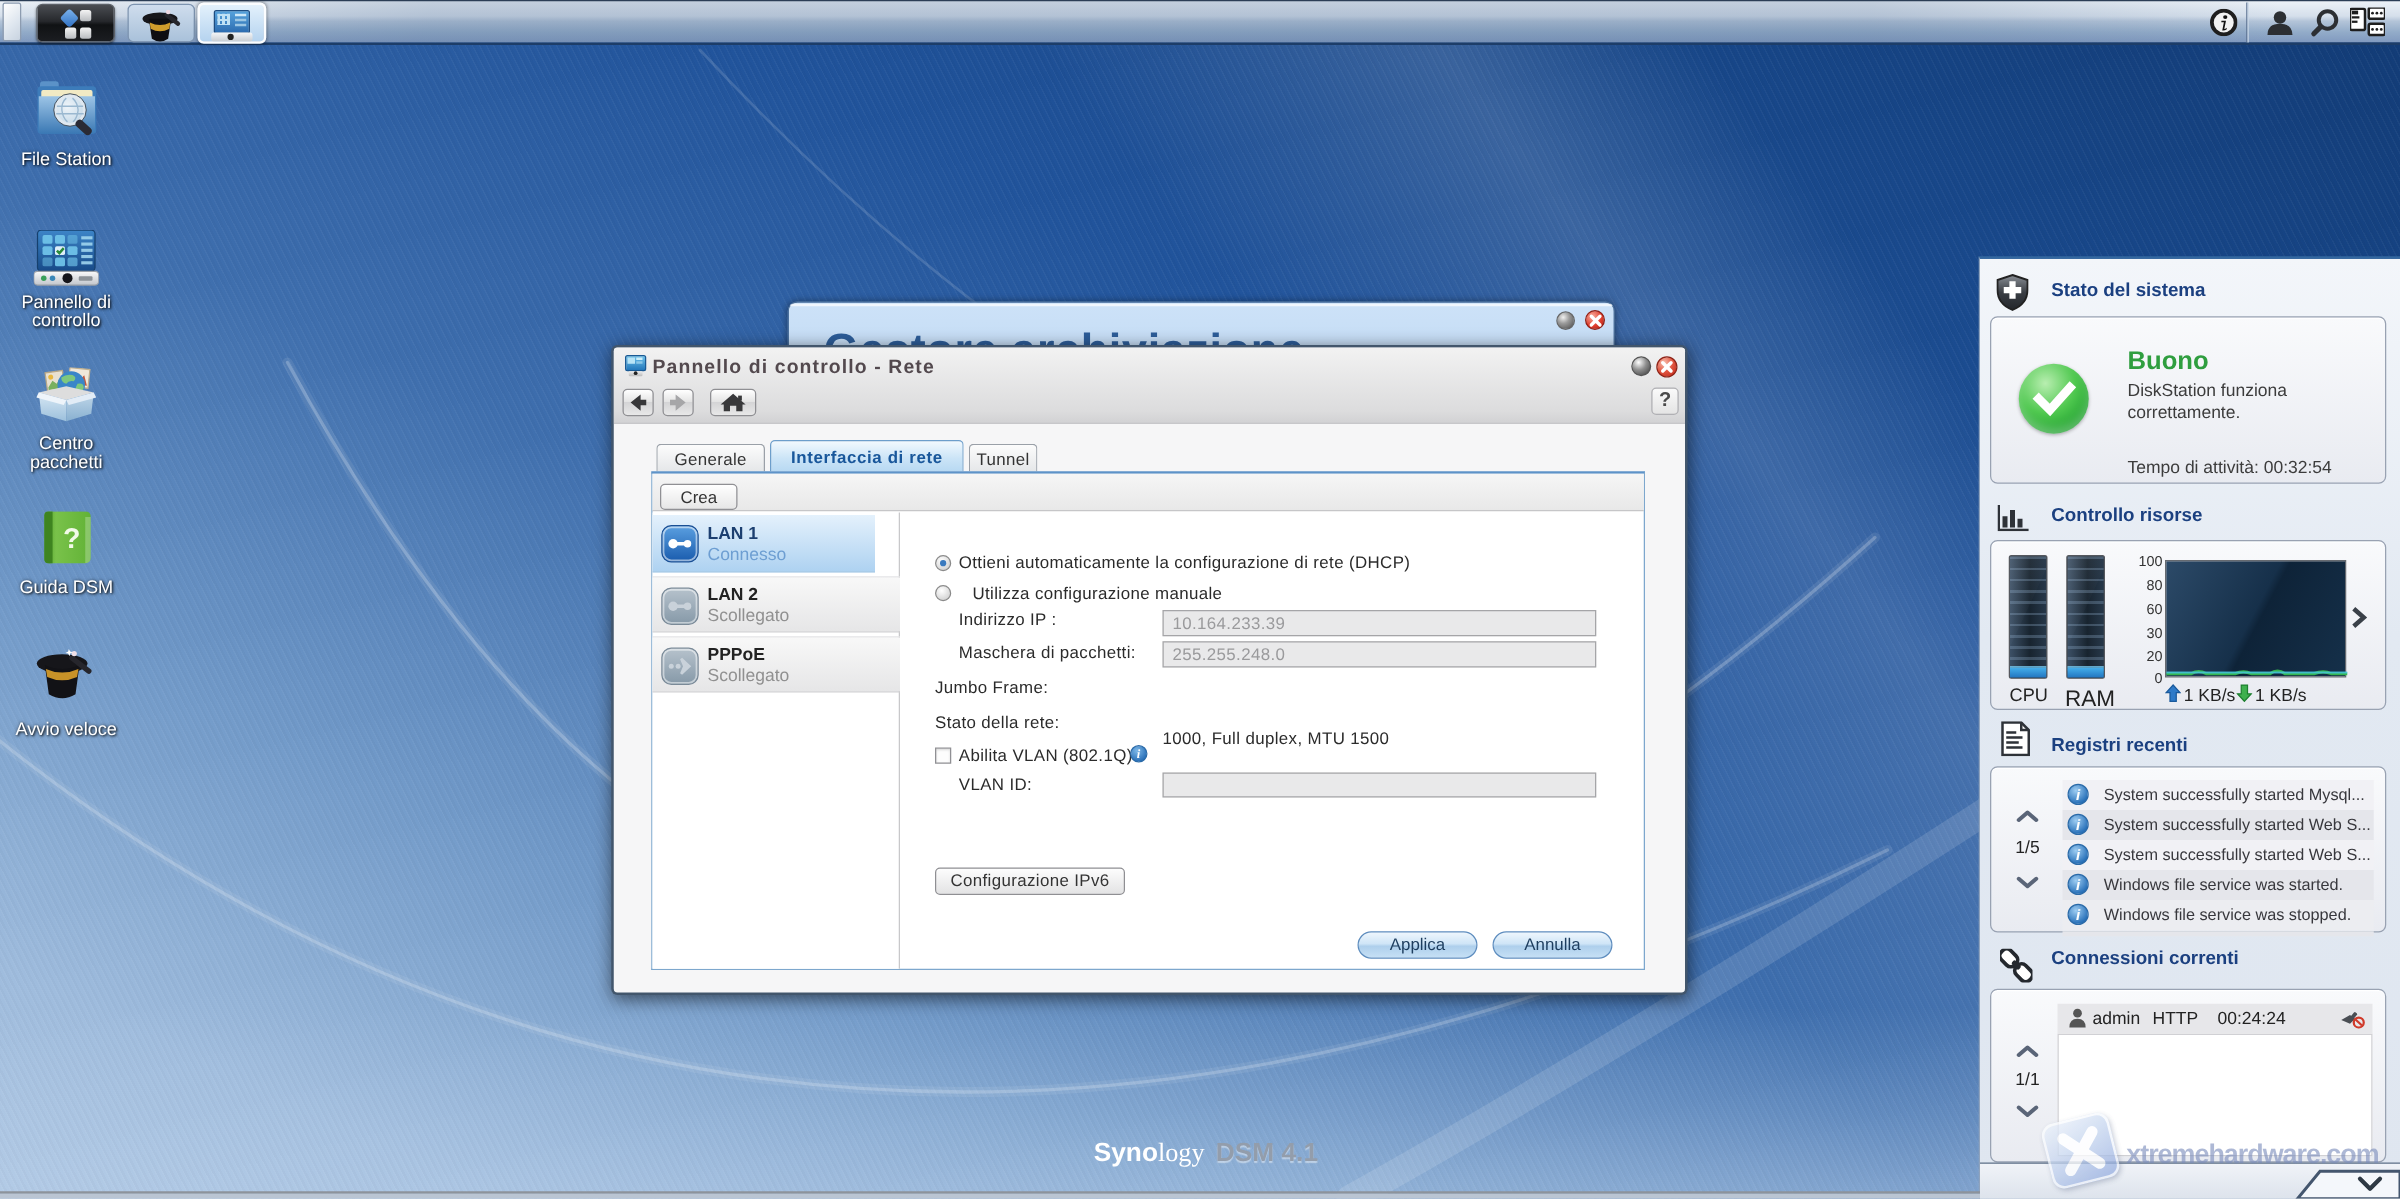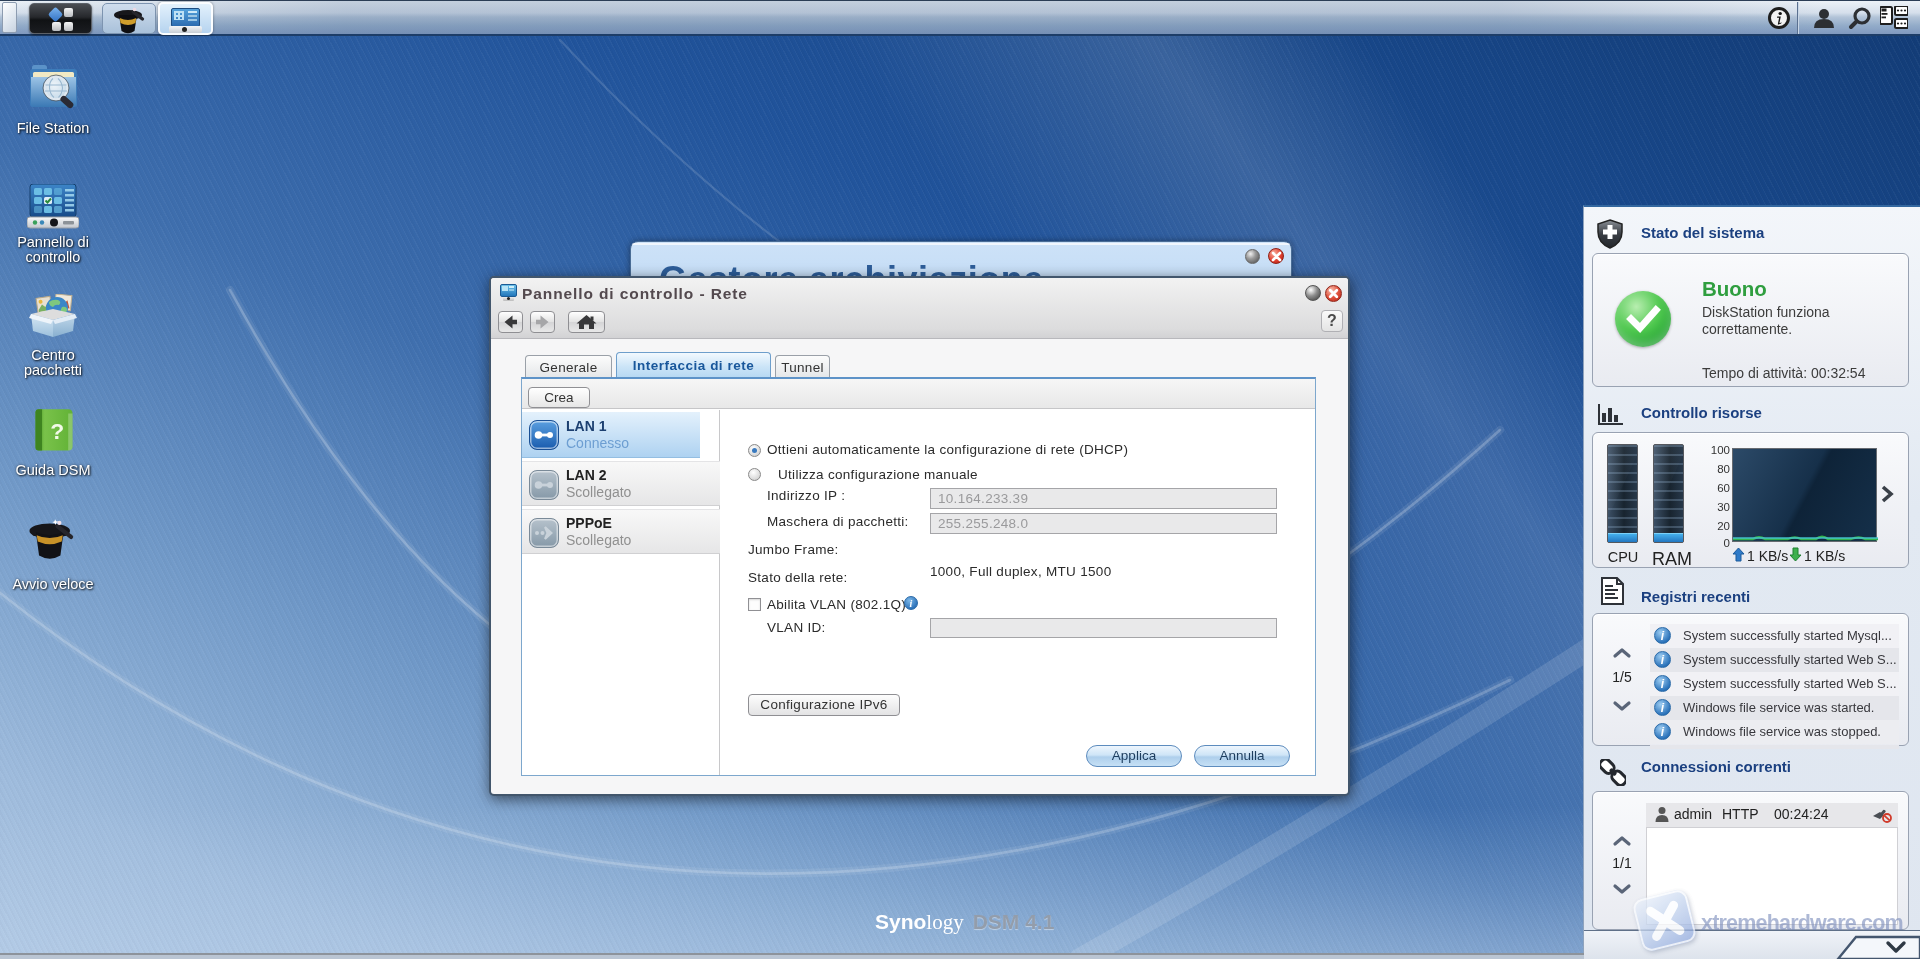--- a/index.html
+++ b/index.html
@@ -340,21 +340,21 @@
       <div class="abs" style="left:226px;top:85px;width:13px;height:13px;border-radius:50%;background:radial-gradient(circle at 40% 32%,#fff,#d8d8d8 70%,#b8b8b8);border:1px solid #8a8a8a;"></div>
       <div class="abs" style="left:256px;top:84px;">Utilizza configurazione manuale</div>
 
       <div class="abs" style="left:245px;top:105px;">Indirizzo IP :</div>
       <div class="abs" style="left:408px;top:105px;width:347px;height:21px;background:#e9e9ea;border:1px solid #a5a5a8;color:#9a9a9c;padding:2px 0 0 7px;">10.164.233.39</div>
       <div class="abs" style="left:245px;top:131px;">Maschera di pacchetti:</div>
       <div class="abs" style="left:408px;top:130px;width:347px;height:21px;background:#e9e9ea;border:1px solid #a5a5a8;color:#9a9a9c;padding:2px 0 0 7px;">255.255.248.0</div>
 
       <div class="abs" style="left:226px;top:159px;">Jumbo Frame:</div>
       <div class="abs" style="left:226px;top:187px;">Stato della rete:</div>
-      <div class="abs" style="left:408px;top:181px;">1000, Full duplex, MTU 1500</div>
+      <div class="abs" style="left:408px;top:200px;">1000, Full duplex, MTU 1500</div>
 
       <div class="abs" style="left:226px;top:215px;width:13px;height:13px;background:#fdfdfd;border:1px solid #909094;box-shadow:inset 0 1px 2px rgba(0,0,0,.15);"></div>
       <div class="abs" style="left:245px;top:214px;">Abilita VLAN (802.1Q)</div>
       <div class="abs" style="left:382px;top:213px;width:14px;height:14px;border-radius:50%;background:radial-gradient(circle at 38% 30%,#7db8e8,#2a70b8 75%,#1a5a9c);border:1px solid #2a6aa8;color:#fff;font-size:10px;font-weight:bold;text-align:center;line-height:14px;font-family:'Liberation Serif',serif;font-style:italic;">i</div>
       <div class="abs" style="left:245px;top:237px;">VLAN ID:</div>
       <div class="abs" style="left:408px;top:235px;width:347px;height:20px;background:#e9e9ea;border:1px solid #a5a5a8;"></div>
 
       <div class="abs" style="left:226px;top:273px;width:152px;height:22px;border-radius:4px;background:linear-gradient(#fdfdfd,#e3e3e4);border:1px solid #8f8f93;text-align:center;line-height:20px;color:#333;margin-top:38px;">Configurazione IPv6</div>
     </div>
   </div>

